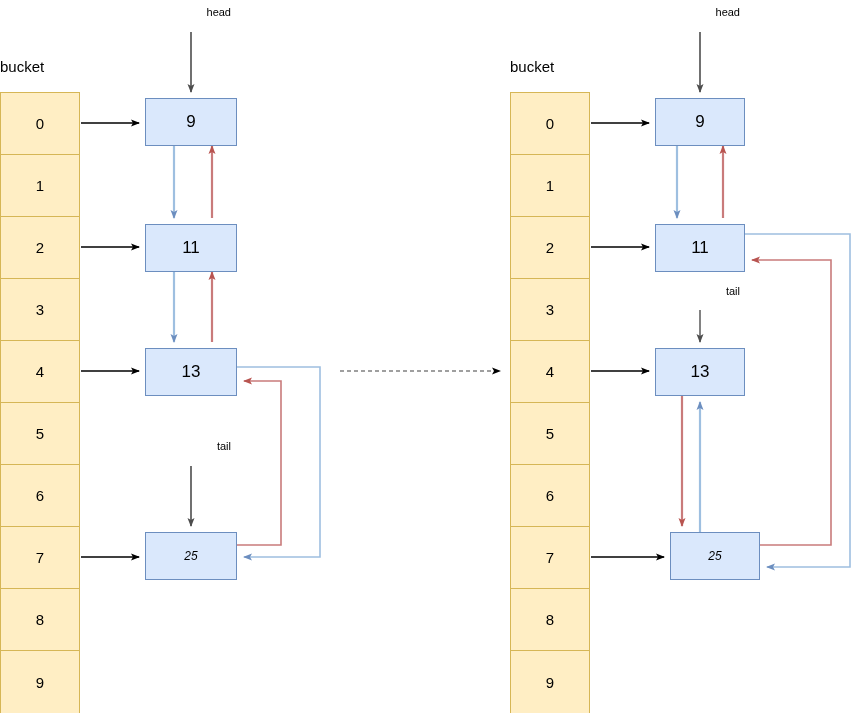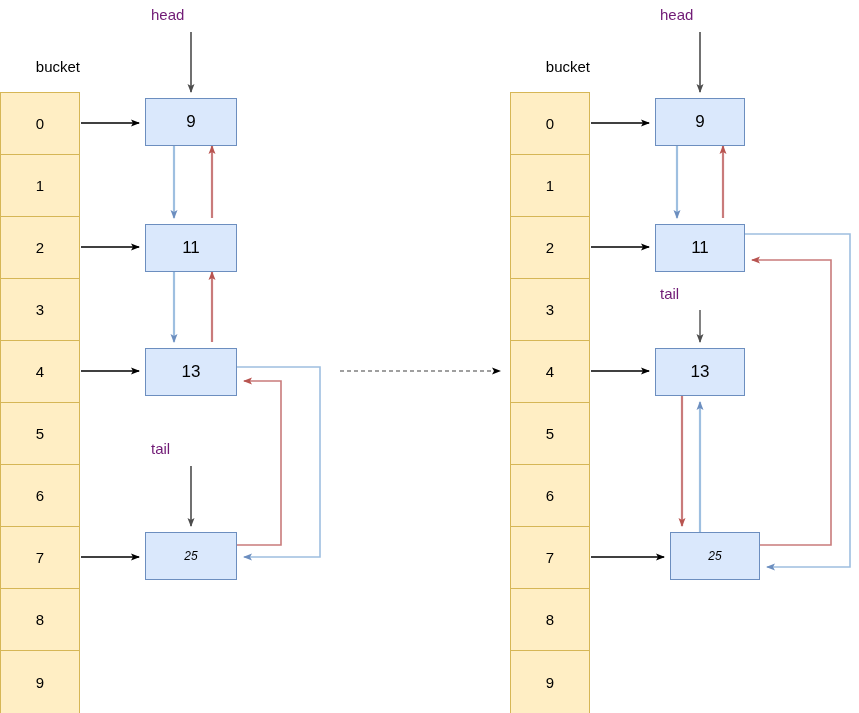--- a/index.html
+++ b/index.html
@@ -43,43 +43,43 @@
     font-size: 15px;
     color: #000;
     background: #ffeec4;
   }
   .bucket-cell:last-child {
     border-bottom: none;
   }
   .bucket-label {
     position: absolute;
     font-size: 15px;
-    text-align: right;
+    text-align: left;
     width: 80px;
     color: #000;
   }
   
   .node-box {
     position: absolute;
     background: #dae8fc;
     border: 1px solid #6c8ebf;
     box-sizing: border-box;
     display: flex;
     align-items: center;
     justify-content: center;
     color: #000;
   }
   .node-lg { font-size: 17px; }
   .node-sm { font-size: 12px; font-style: italic; }
   
   .ptr-label {
     position: absolute;
-    font-size: 15px;
-    text-align: left;
-    color: #701a75;
+    font-size: 11px;
+    text-align: right;
+    color: #000000;
     white-space: nowrap;
   }
 </style>
 </head>
 <body>
 
 <div id="canvas">
 
   <svg class="svg-layer" viewBox="0 0 859 713">
     <defs>

